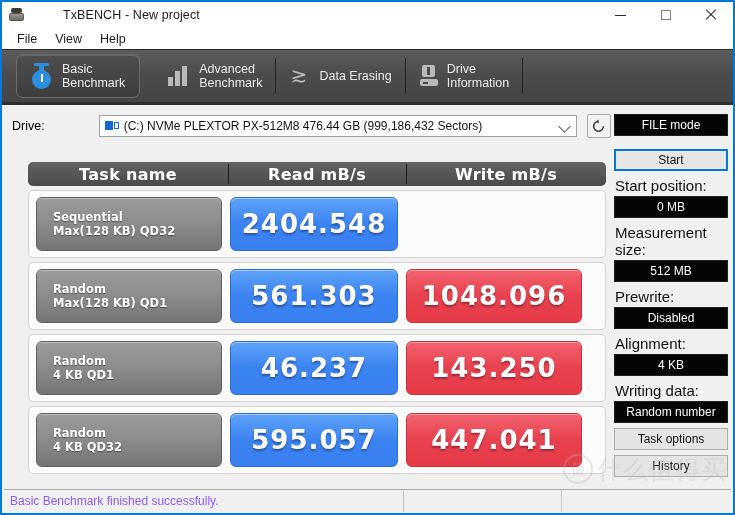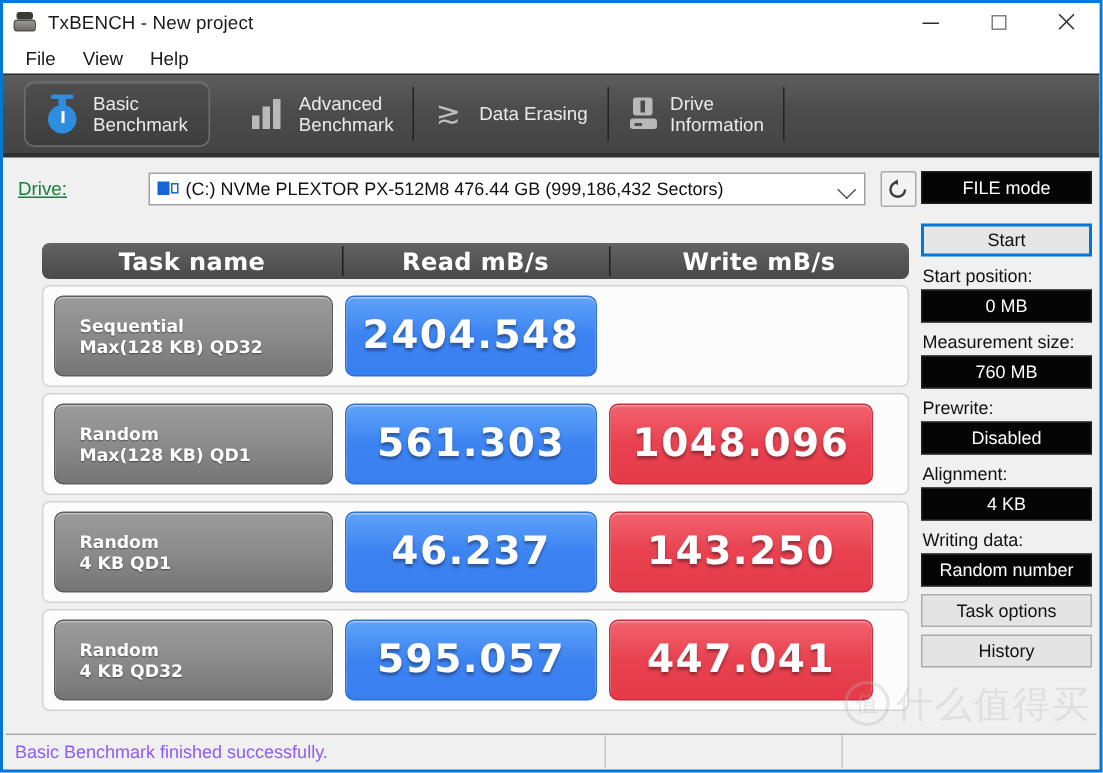--- a/index.html
+++ b/index.html
@@ -12,21 +12,21 @@
     position:absolute;left:0;top:0;width:735px;height:515px;
     box-sizing:border-box;
     border:2px solid #0078d7;
     background:#f0f0f0;
     overflow:hidden;
   }
   
   .titlebar{
     position:absolute;left:0;top:0;right:0;height:26px;
     background:#ffffff;
-    display:flex;align-items:center;
+    display:flex;align-items:center;gap:31px;
   }
   .title-icon{
     width:16px;height:16px;margin-left:7px;margin-right:7px;
     position:relative;flex:none;
   }
   .title-icon .disk{
     position:absolute;left:0;bottom:2px;width:15px;height:8px;
     background:linear-gradient(#9a9a92,#6e6e66);
     border-radius:2px/3px;border:1px solid #55554e;box-sizing:border-box;
   }
@@ -127,21 +127,21 @@
   }
   .ico-driveinfo .d2:after{
     content:"";position:absolute;left:3px;top:2.5px;width:5px;height:2.5px;background:#4a4a4a;
   }
 
   
   .driverow{
     position:absolute;left:0;top:106px;right:0;height:36px;
     display:flex;align-items:center;padding-left:10px;box-sizing:border-box;
   }
-  .drive-label{font-size:12.5px;color:#15803d;margin-right:10px;text-decoration:underline;}
+  .drive-label{font-size:12.5px;color:#000000;margin-right:10px;}
   .combo{
     width:478px;height:22px;background:#fff;border:1px solid #a0a0a0;
     box-sizing:border-box;display:flex;align-items:center;position:relative;
     padding-left:5px;
     margin-left:44px;
   }
   .combo .dico{width:14px;height:12px;position:relative;margin-right:5px;flex:none;}
   .combo .dico .sq{position:absolute;left:0;top:1px;width:8px;height:9px;background:#1565d8;}
   .combo .dico .sq2{position:absolute;left:9px;top:2px;width:5px;height:7px;border:1px solid #1565d8;box-sizing:border-box;}
   .combo-text{font-size:12px;color:#111;white-space:nowrap;}
@@ -224,21 +224,21 @@
     display:flex;align-items:center;justify-content:center;
     font-size:12px;border:1px solid #202020;box-sizing:border-box;
   }
   .graybtn{
     width:114px;height:22px;
     background:#e4e4e4;color:#111;
     display:flex;align-items:center;justify-content:center;
     font-size:12px;border:1px solid #adadad;box-sizing:border-box;
   }
   .graybtn.focus{border:2px solid #0078d7;background:#e6e6e6;}
-  .fieldlabel{font-size:12px;color:#111;margin:6px 0 2px 1px;}
+  .fieldlabel{font-size:15px;color:#111;margin:6px 0 2px 1px;}
   .gap{height:13px;}
   .gap-s{height:5px;}
 
   
   .statusbar{
     position:absolute;left:2px;right:2px;bottom:2px;height:22px;
     background:#f0f0f0;border-top:1px solid #a8a8a8;
     display:flex;align-items:center;box-sizing:border-box;
   }
   .status-pane{
@@ -403,21 +403,21 @@
     </div>
   </div>
 
   <div class="rpanel">
     <div class="blackbtn">FILE mode</div>
     <div class="gap"></div>
     <div class="graybtn focus">Start</div>
     <div class="fieldlabel">Start position:</div>
     <div class="blackbtn">0 MB</div>
     <div class="fieldlabel">Measurement size:</div>
-    <div class="blackbtn">760 MB</div>
+    <div class="blackbtn">512 MB</div>
     <div class="fieldlabel">Prewrite:</div>
     <div class="blackbtn">Disabled</div>
     <div class="fieldlabel">Alignment:</div>
     <div class="blackbtn">4 KB</div>
     <div class="fieldlabel">Writing data:</div>
     <div class="blackbtn">Random number</div>
     <div class="gap-s"></div>
     <div class="graybtn">Task options</div>
     <div class="gap-s"></div>
     <div class="graybtn">History</div>

